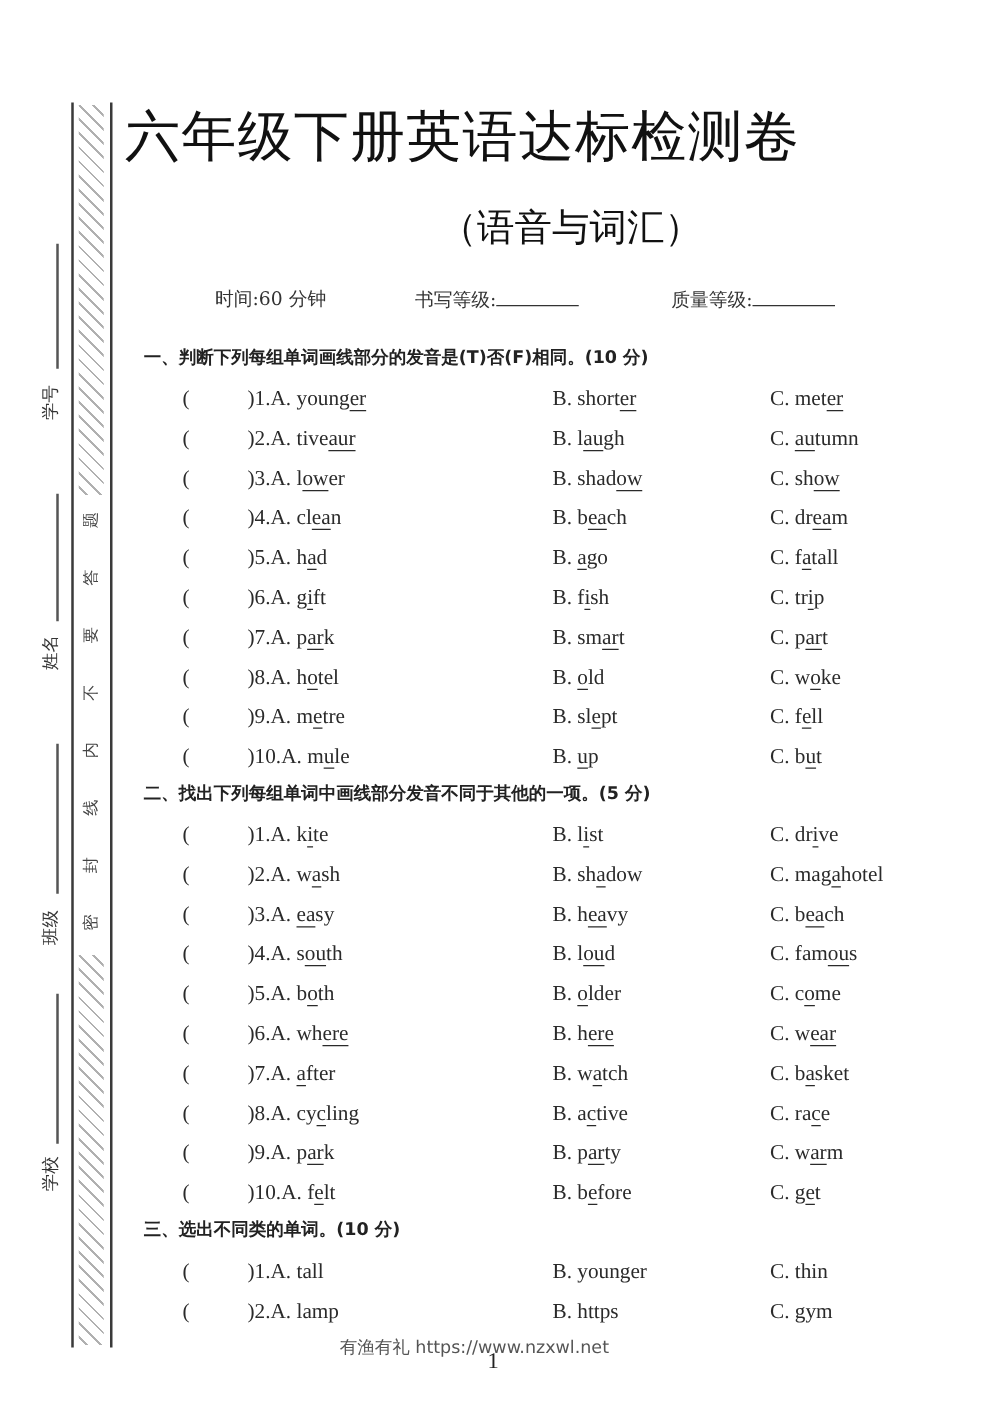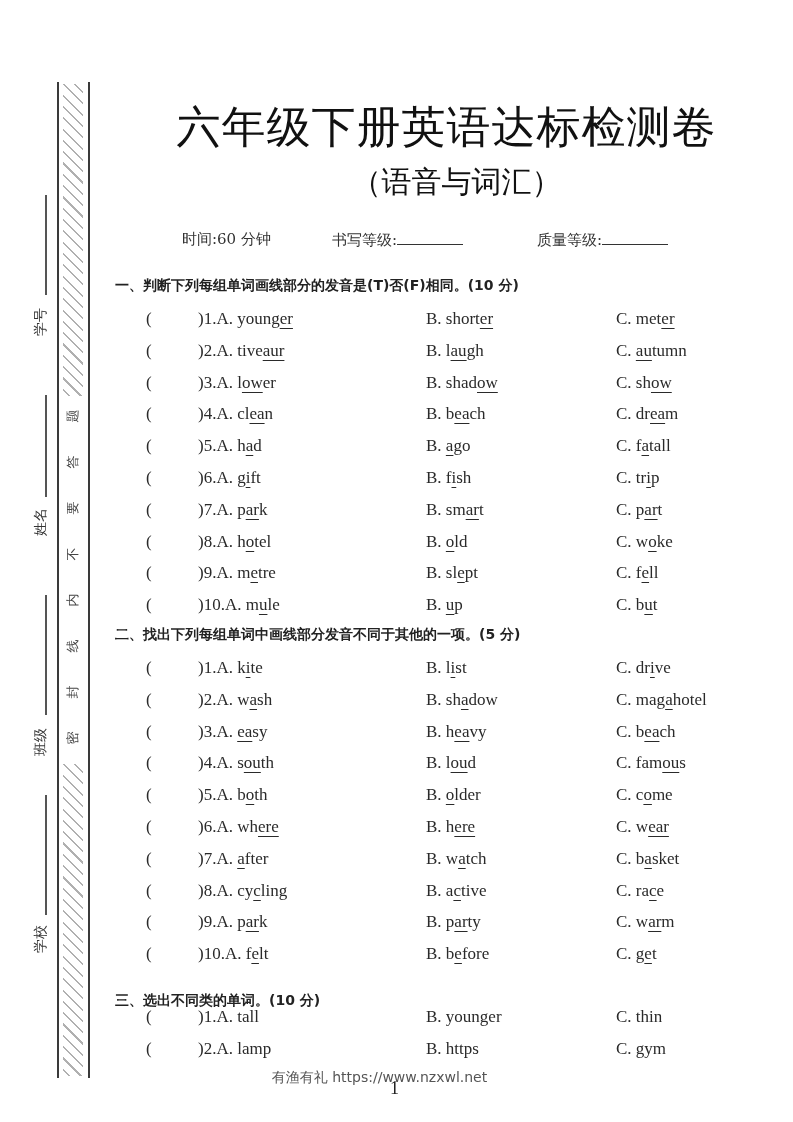--- a/index.html
+++ b/index.html
@@ -14,35 +14,35 @@
   .hatch.top { top: 84px; height: 312px; }
   .hatch.bottom { top: 764px; height: 312px; }
   .seal-char { position: absolute; left: 63px; width: 20px; text-align: center;
     font-family: "DejaVu Sans", sans-serif; font-size: 13px; color: #444; transform: rotate(-90deg); }
 
   .field-label { position: absolute; left: 24px; font-family: "DejaVu Serif", serif; font-size: 14px; color: #333;
     transform: rotate(-90deg); transform-origin: center; width: 34px; text-align: center; }
   .field-line { position: absolute; left: 45px; width: 1.5px; background: #555; }
 
   
-  .title { position: absolute; left: 100px; width: 693px; top: 98px; text-align: center;
+  .title { position: absolute; left: 100px; width: 693px; top: 80px; text-align: left;
     font-family: "DejaVu Sans", sans-serif; font-size: 44px; letter-spacing: 1px; color: #111; }
   .subtitle { position: absolute; left: 100px; width: 693px; top: 162px; text-align: center;
     font-family: "DejaVu Sans", sans-serif; font-size: 30px; color: #111; padding-left: 20px; box-sizing: border-box; }
   .meta { position: absolute; top: 230px; font-family: "DejaVu Serif", serif; font-size: 15px; color: #333; }
   .blank { display: inline-block; width: 66px; border-bottom: 1px solid #333; height: 14px; vertical-align: baseline; }
 
   
   .section-title { position: absolute; left: 115px; font-family: "DejaVu Sans", sans-serif; font-weight: bold;
     font-size: 14px; color: #222; white-space: nowrap; }
   .row { position: absolute; left: 146px; width: 600px; height: 24px;
     font-family: "Liberation Serif", serif; font-size: 17px; color: #2a2a2a; white-space: nowrap; }
   .row .paren-open { position: absolute; left: 0; }
   .row .paren-close { position: absolute; left: 52px; }
-  .row .opt-b { position: absolute; left: 280px; }
+  .row .opt-b { position: absolute; left: 296px; }
   .row .opt-c { position: absolute; left: 470px; }
   .u { text-decoration: underline; text-underline-offset: 4px; text-decoration-thickness: 1px; }
 
   .footer { position: absolute; top: 1069px; left: 0; width: 759px; text-align: center;
     font-family: "DejaVu Sans", sans-serif; font-size: 14px; color: #555; }
   .page-num { position: absolute; top: 1078px; left: 390px; font-family: "Liberation Serif", serif; font-size: 18px; color: #222; }
 </style>
 </head>
 <body>
 
@@ -64,21 +64,21 @@
 <div class="field-label" style="top:313px">学号</div>
 <div class="field-line" style="top:395px;height:102px"></div>
 <div class="field-label" style="top:513px">姓名</div>
 <div class="field-line" style="top:595px;height:120px"></div>
 <div class="field-label" style="top:733px">班级</div>
 <div class="field-line" style="top:795px;height:120px"></div>
 <div class="field-label" style="top:930px">学校</div>
 
 <div class="title">六年级下册英语达标检测卷</div>
 <div class="subtitle">（语音与词汇）</div>
-<div class="meta" style="left:182px">时间:60 分钟</div>
+<div class="meta" style="left:172px">时间:60 分钟</div>
 <div class="meta" style="left:332px"><span>书写等级:</span><span class="blank"></span></div>
 <div class="meta" style="left:537px"><span>质量等级:</span><span class="blank"></span></div>
 
 <div id="sections">
     <div class="section-title" style="top: 277px;">一、判断下列每组单词画线部分的发音是(T)否(F)相同。(10 分)</div>
     <div class="row" style="top: 309px;">
       <span class="paren-open">(</span>
       <span class="paren-close"><span>)</span><span>1.</span><span>A. </span><span>young</span><span class="u">er</span><span></span></span>
       <span class="opt-b"><span>B. </span><span>short</span><span class="u">er</span><span></span></span>
       <span class="opt-c"><span>C. </span><span>met</span><span class="u">er</span><span></span></span>
@@ -191,21 +191,21 @@
       <span class="paren-close"><span>)</span><span>9.</span><span>A. </span><span>p</span><span class="u">ar</span><span>k</span></span>
       <span class="opt-b"><span>B. </span><span>p</span><span class="u">ar</span><span>ty</span></span>
       <span class="opt-c"><span>C. </span><span>w</span><span class="u">ar</span><span>m</span></span>
     </div>
     <div class="row" style="top: 944.2px;">
       <span class="paren-open">(</span>
       <span class="paren-close"><span>)</span><span>10.</span><span>A. </span><span>f</span><span class="u">e</span><span>lt</span></span>
       <span class="opt-b"><span>B. </span><span>b</span><span class="u">e</span><span>fore</span></span>
       <span class="opt-c"><span>C. </span><span>g</span><span class="u">e</span><span>t</span></span>
     </div>
-    <div class="section-title" style="top: 975px; margin-top: 17px;">三、选出不同类的单词。(10 分)</div>
+    <div class="section-title" style="top: 975px;">三、选出不同类的单词。(10 分)</div>
     <div class="row" style="top: 1007px;">
       <span class="paren-open">(</span>
       <span class="paren-close"><span>)</span><span>1.</span><span>A. </span><span>tall</span><span class="u"></span><span></span></span>
       <span class="opt-b"><span>B. </span><span>younger</span><span class="u"></span><span></span></span>
       <span class="opt-c"><span>C. </span><span>thin</span><span class="u"></span><span></span></span>
     </div>
     <div class="row" style="top: 1038.8px;">
       <span class="paren-open">(</span>
       <span class="paren-close"><span>)</span><span>2.</span><span>A. </span><span>lamp</span><span class="u"></span><span></span></span>
       <span class="opt-b"><span>B. </span><span>https</span><span class="u"></span><span></span></span>

